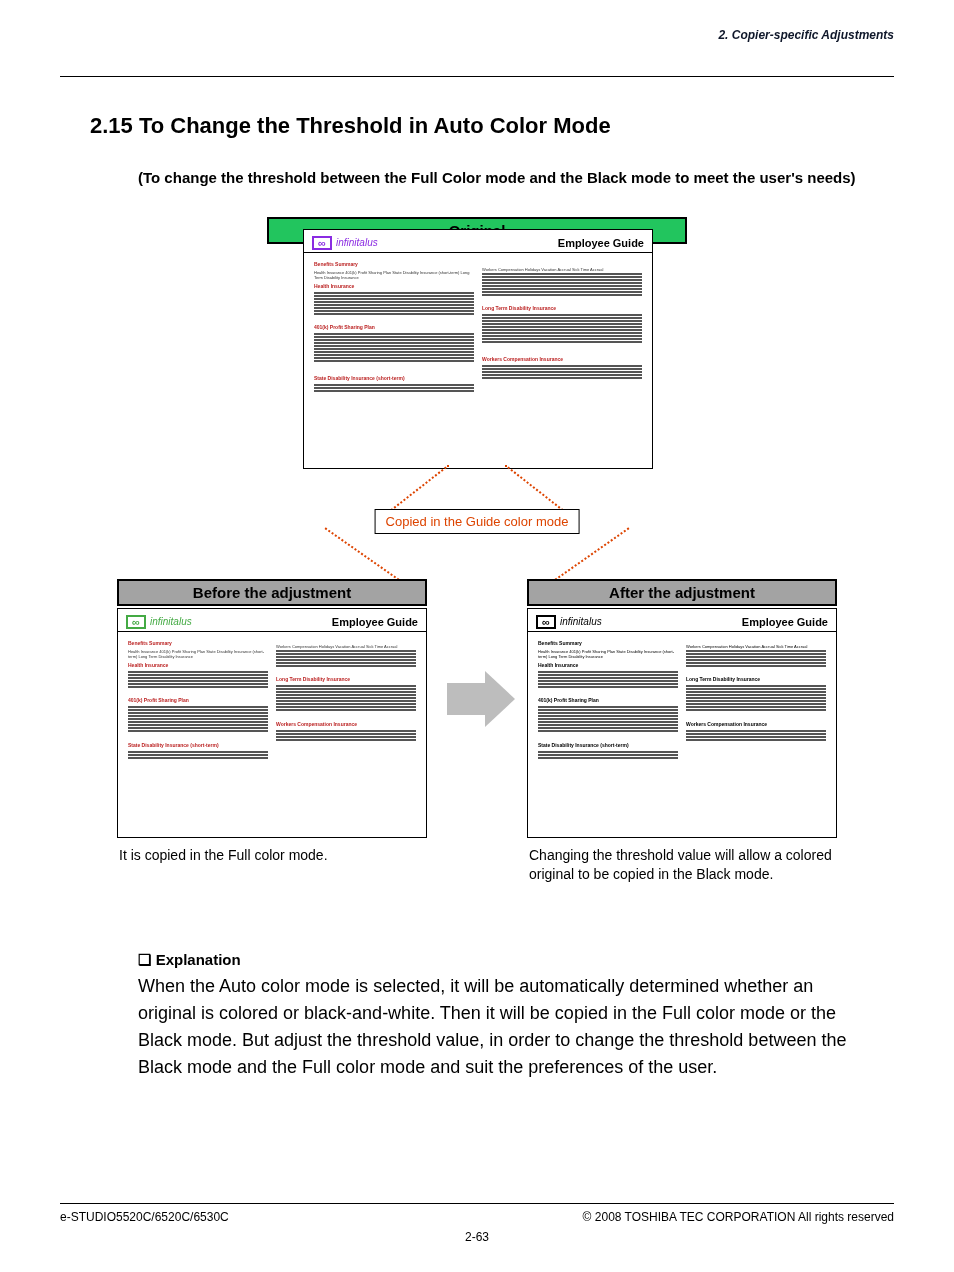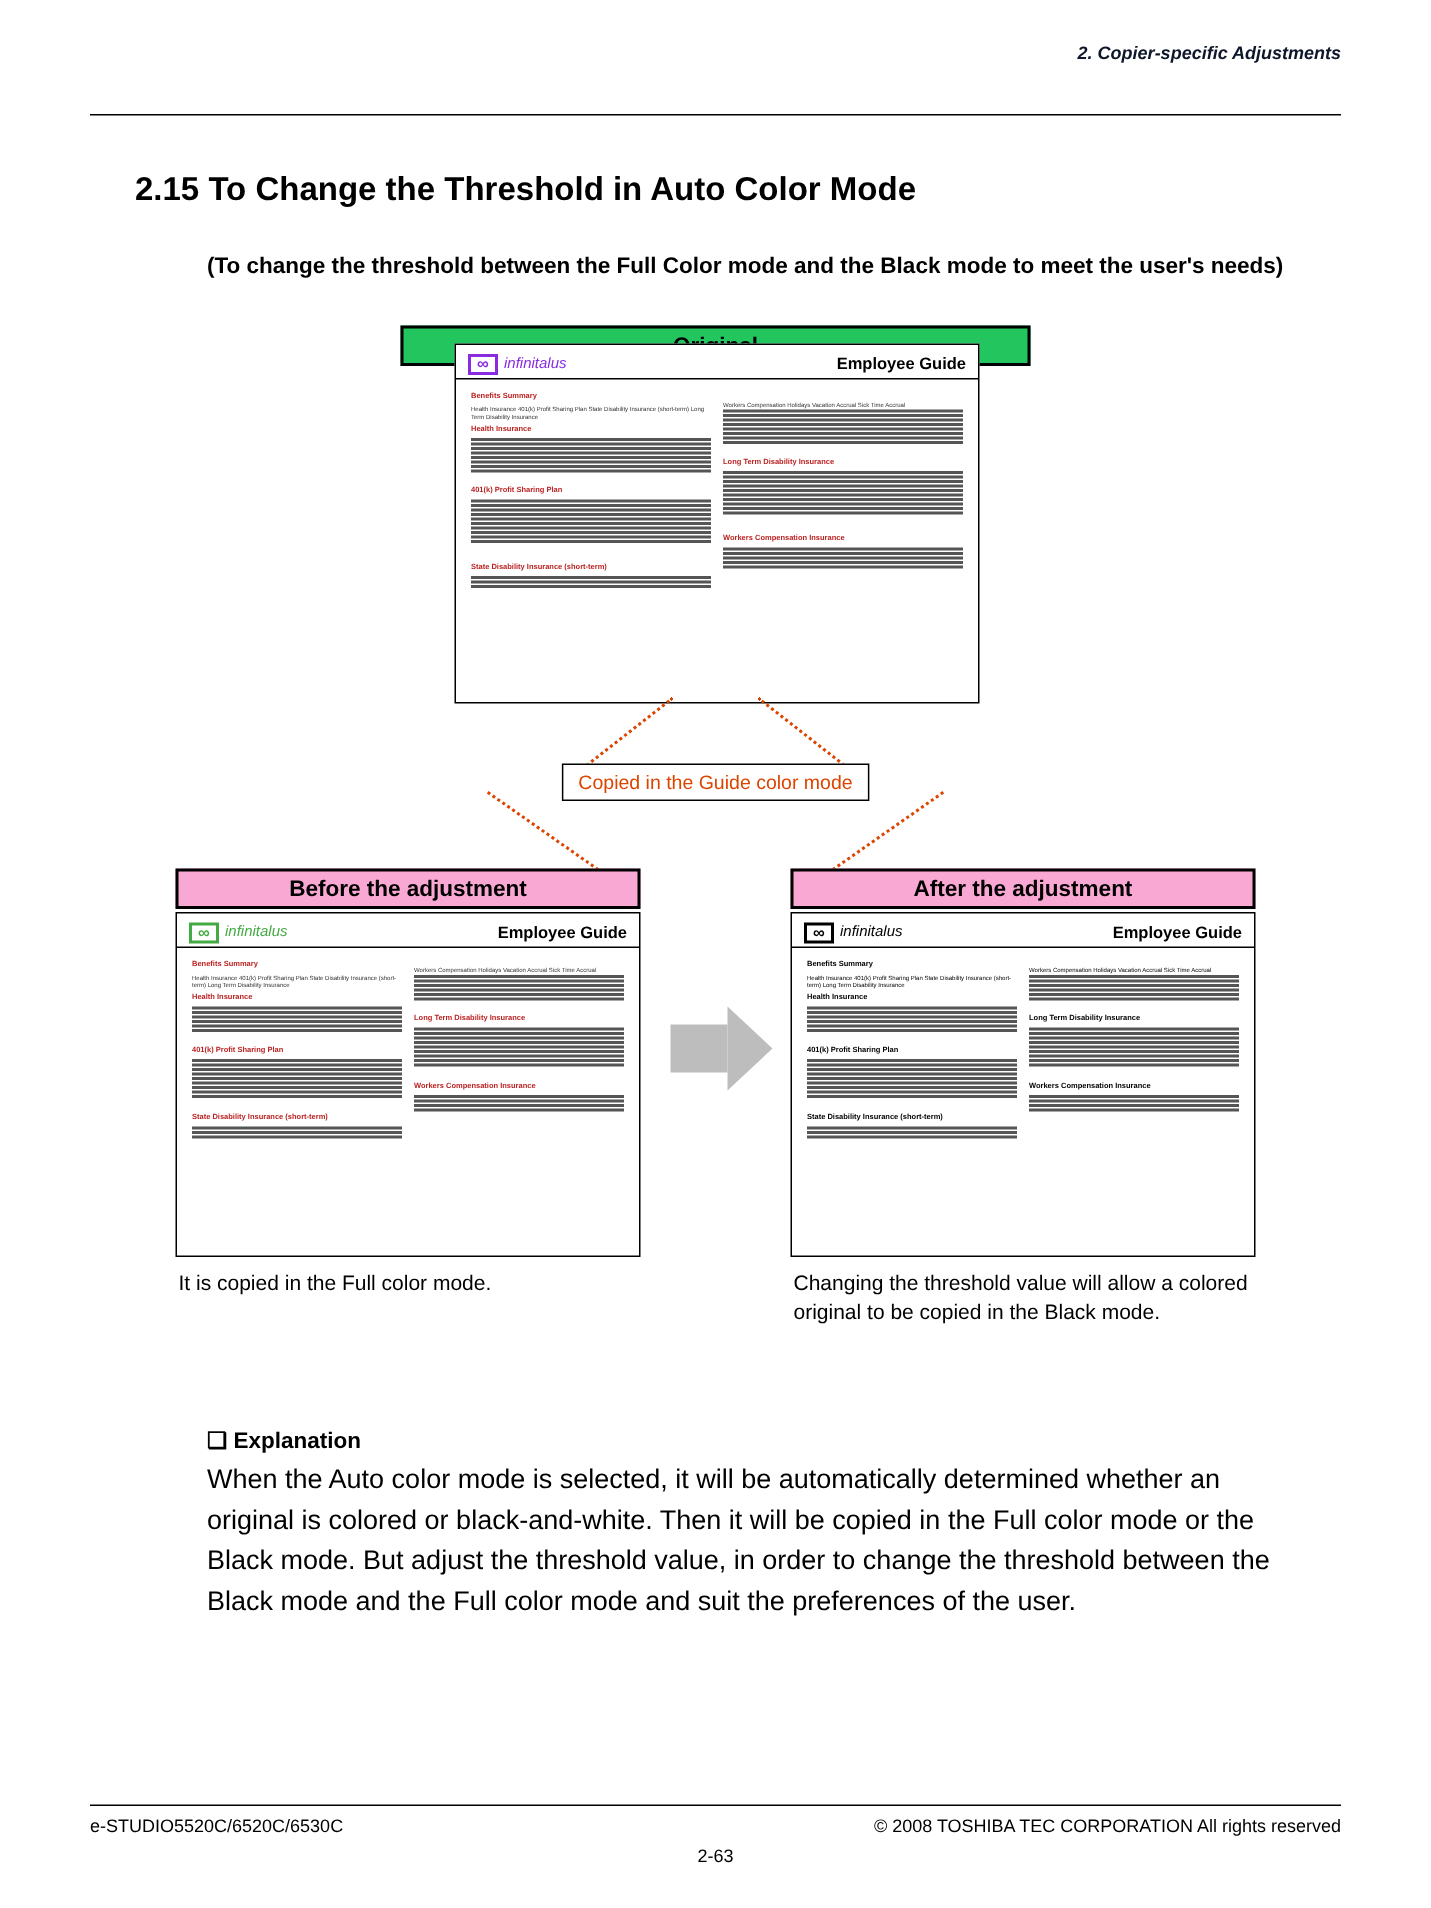--- a/index.html
+++ b/index.html
@@ -106,21 +106,21 @@
   }
   
   .result-block {
     position: absolute;
     top: 378px;
     width: 310px;
   }
   .rb-left { left: 0; }
   .rb-right { right: 0; }
   .rb-title {
-    background: #f9a8d4;
+    background: #a3a3a3;
     border: 2px solid #000;
     text-align: center;
     font-weight: bold;
     font-size: 15px;
     padding: 3px 0;
   }
   .rb-img {
     margin-top: 2px;
     height: 230px;
     border: 1px solid #000;

